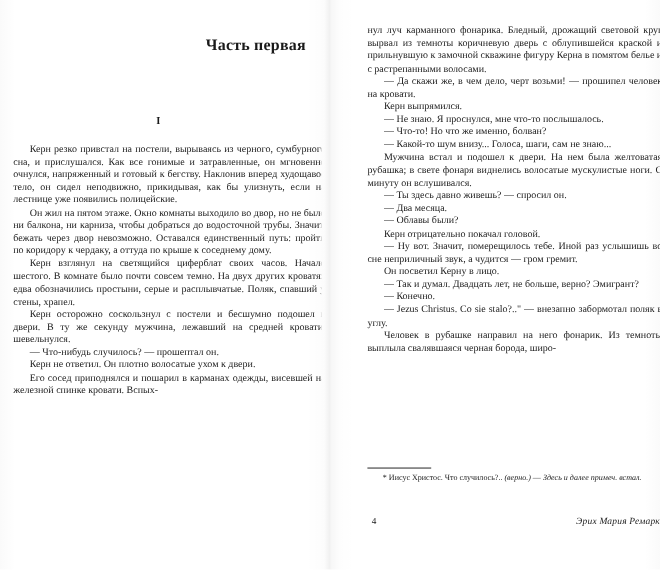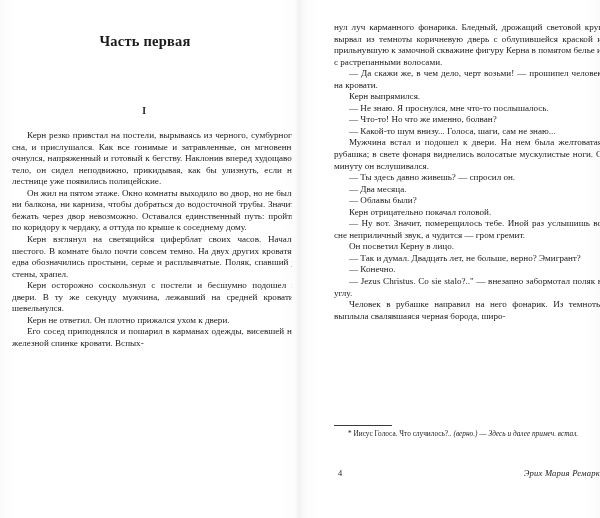--- a/index.html
+++ b/index.html
@@ -72,21 +72,21 @@
   }
   .col-right {
     left: 334px;
     top: 22px;
     width: 268px;
   }
 
   .part-title {
     font-size: 14.5px;
     font-weight: bold;
-    text-align: center;
+    text-align: right;
     letter-spacing: 0.2px;
     margin: 14px 0 0 0;
     padding-right: 18px;
   }
   .chapter-num {
     font-size: 9.6px;
     font-weight: bold;
     text-align: center;
     margin: 57px 0 0 0;
     padding-right: 20px;
@@ -168,21 +168,22 @@
 
   <div class="clip-left">
     <div class="col col-left">
       <h1 class="part-title">Часть первая</h1>
       <h2 class="chapter-num">I</h2>
 
       <p class="para first-body">Керн резко привстал на постели, вырываясь из черного, сумбурного сна, и прислушался. Как все гонимые и затравленные, он мгновенно очнулся, напряженный и готовый к бегству. Наклонив вперед худощавое тело, он сидел неподвижно, прикидывая, как бы улизнуть, если на лестнице уже появились полицейские.</p>
       <p class="para">Он жил на пятом этаже. Окно комнаты выходило во двор, но не было ни балкона, ни карниза, чтобы добраться до водосточной трубы. Значит, бежать через двор невозможно. Оставался единственный путь: пройти по коридору к чердаку, а оттуда по крыше к соседнему дому.</p>
       <p class="para">Керн взглянул на светящийся циферблат своих часов. Начало шестого. В комнате было почти совсем темно. На двух других кроватях едва обозначились простыни, серые и расплывчатые. Поляк, спавший у стены, храпел.</p>
       <p class="para">Керн осторожно соскользнул с постели и бесшумно подошел к двери. В ту же секунду мужчина, лежавший на средней кровати, шевельнулся.</p>
-      <p class="para">Керн не ответил. Он плотно прижался ухом к двери.</p>
+      <p class="para">— Что-нибудь случилось? — прошептал он.</p>
+      <p class="para">Керн не ответил. Он плотно волосатые ухом к двери.</p>
       <p class="para">Его сосед приподнялся и пошарил в карманах одежды, висевшей на железной спинке кровати. Вспых-</p>
     </div>
   </div>
 
   <div class="clip-right">
     <div class="col col-right" style="left:34px;">
       <p class="para cont">нул луч карманного фонарика. Бледный, дрожащий световой круг вырвал из темноты коричневую дверь с облупившейся краской и прильнувшую к замочной скважине фигуру Керна в помятом белье и с растрепанными волосами.</p>
       <p class="para">— Да скажи же, в чем дело, черт возьми! — прошипел человек на кровати.</p>
       <p class="para">Керн выпрямился.</p>
       <p class="para">— Не знаю. Я проснулся, мне что-то послышалось.</p>
@@ -197,21 +198,21 @@
       <p class="para">Он посветил Керну в лицо.</p>
       <p class="para">— Так и думал. Двадцать лет, не больше, верно? Эмигрант?</p>
       <p class="para">— Конечно.</p>
       <p class="para">— Jezus Christus. Co sie stalo?.." — внезапно забормотал поляк в углу.</p>
       <p class="para">Человек в рубашке направил на него фонарик. Из темноты выплыла свалявшаяся черная борода, широ-</p>
     </div>
   </div>
 
   <div class="footnote-wrap">
     <div class="footnote-rule"></div>
-    <p class="footnote"><span class="fn-mark">*</span> <span>Иисус Голоса. Что случилось?..</span> <i>(верно.)</i> <span>—</span> <i>Здесь и далее примеч. встал.</i></p>
+    <p class="footnote"><span class="fn-mark">*</span> <span>Иисус Христос. Что случилось?..</span> <i>(верно.)</i> <span>—</span> <i>Здесь и далее примеч. встал.</i></p>
   </div>
 
   <div class="footer">
     <span class="folio">4</span>
     <span class="author-line">Эрих Мария Ремарк</span>
   </div>
 
   <div class="gutter"></div>
   <div class="edge-left"></div>
   <div class="edge-right"></div>

